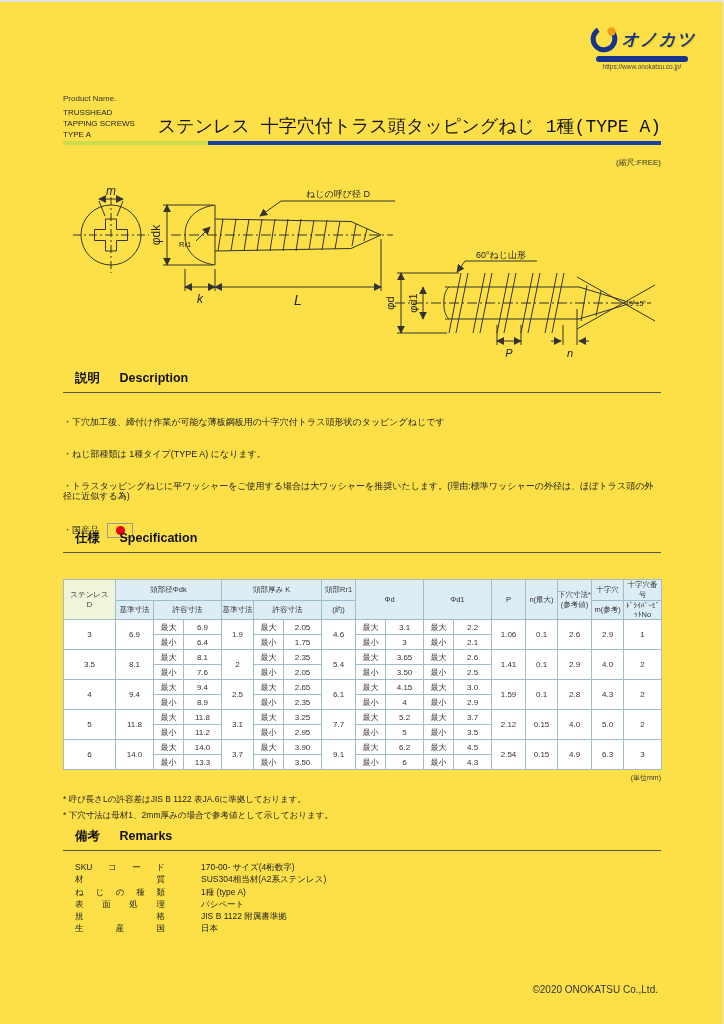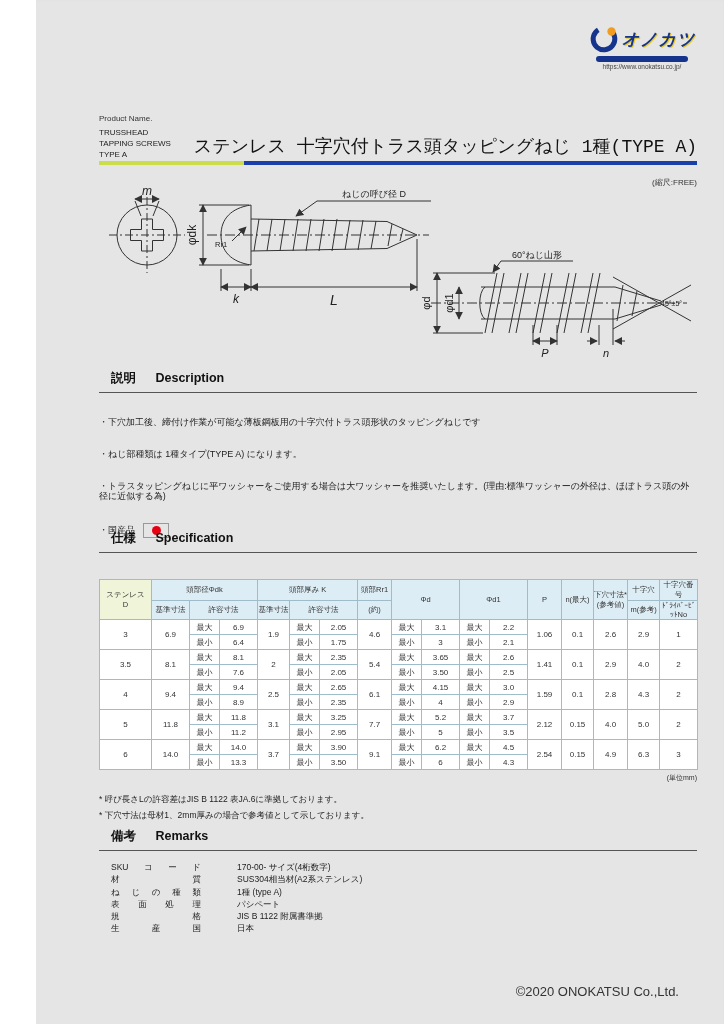--- a/index.html
+++ b/index.html
@@ -1,28 +1,28 @@
 <!DOCTYPE html>
 <html><head>
 <meta charset="utf-8">
 <style>
   * { box-sizing: border-box; }
   html,body { margin:0; padding:0; }
   body { width:724px; height:1024px; background:#fff; font-family:"Liberation Sans","DejaVu Sans",sans-serif; color:#222; position:relative; }
-  .page { position:absolute; inset:0; background:#e5e5e5; border-top:2px solid #e3e3e3; border-right:1px solid #e3e3e3;margin-left:36px; }
+  .page { position:absolute; inset:0; background:#fde047; border-top:2px solid #e3e3e3; border-right:1px solid #e3e3e3; }
 
   
   .logo { position:absolute; top:22px; right:10px; width:142px; text-align:center; }
   .logo-row { display:flex; align-items:center; justify-content:center; gap:3px; }
   .logo-word { font-size:17px; font-weight:bold; font-style:italic; color:#16348c; letter-spacing:1px; text-shadow:1px 1px 0 #e8c820; }
   .logo-bar { width:92px; height:6px; background:#16348c; border-radius:3px; margin:2px auto 1px; }
   .logo-url { font-size:6.5px; color:#444; }
 
   
-  .head-wrap { position:absolute; top:112px; left:63px; width:598px; }
+  .head-wrap { position:absolute; top:92px; left:63px; width:598px; }
   .product-label { font-size:8px; color:#333; margin-bottom:4px; }
   .title-row { display:flex; align-items:flex-end; }
   .en-name { width:145px; font-size:8px; line-height:1.4; color:#222; }
   .jp-title { flex:1; font-size:18px; color:#111; white-space:nowrap; padding:0 0 3px 12px;font-family:Liberation Mono, monospace; }
   .rule { display:flex; height:4px; }
   .rule-left { width:145px; background:#cbdd4a; }
   .rule-right { flex:1; background:#1b3faa; }
   .scale-note { text-align:right; font-size:8px; margin-top:12px; color:#333; }
 
   .drawings { position:absolute; top:183px; left:63px; }
@@ -48,21 +48,21 @@
   .pre { white-space:pre-line; }
   .tiny { font-size:5.5px; }
   .unit-note { text-align:right; font-size:7px; color:#333; margin-top:3px; }
   .footnotes { margin-top:8px; font-size:8.5px; color:#222; line-height:1.9; }
 
   .rm-list { padding:12px 0 0 12px; font-size:8.5px; color:#222; }
   .rm-row { display:flex; margin-bottom:2.5px; line-height:1.15; }
   .rm-key { width:90px; text-align:justify; text-align-last:justify; }
   .rm-val { margin-left:36px; }
 
-  .copyright { position:absolute; top:982px; right:44px; font-size:13px; color:#333; }
+  .copyright { position:absolute; top:982px; right:65px; font-size:10px; color:#333; }
 </style>
 </head>
 <body>
 
 <div class="page">
 
   <div class="logo">
     <div class="logo-row">
       <svg width="30" height="30" viewBox="0 0 36 36">
         <circle cx="18" cy="18" r="13" fill="none" stroke="#16348c" stroke-width="6" stroke-dasharray="65 17" transform="rotate(-50 18 18)"></circle>

